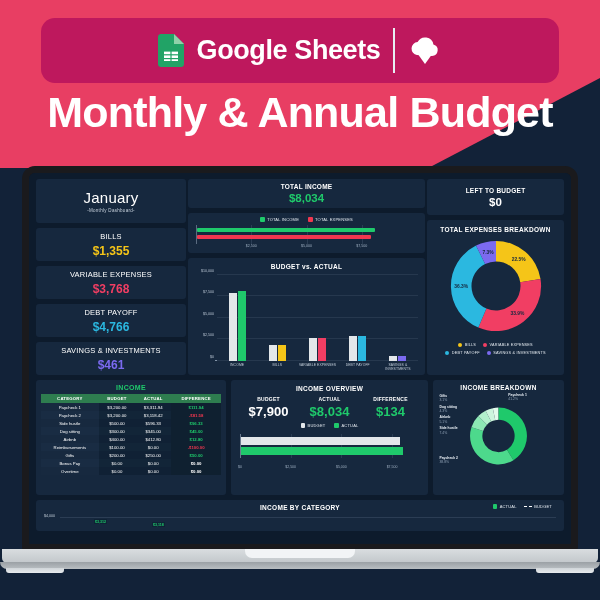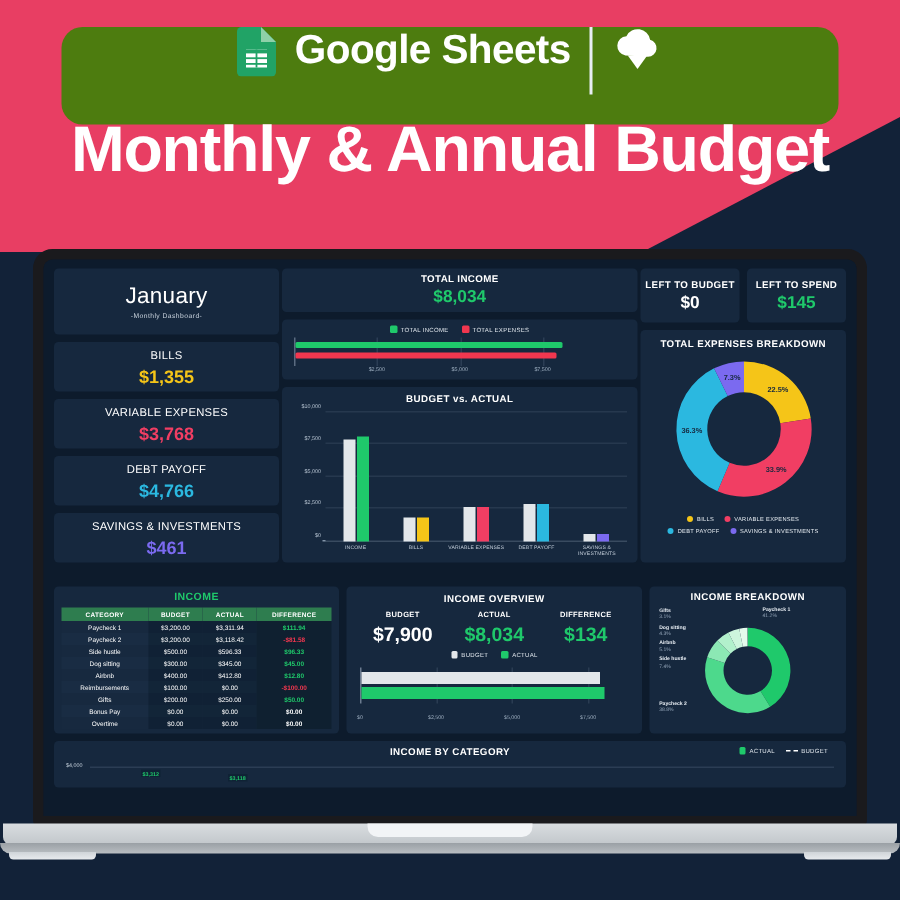--- a/index.html
+++ b/index.html
@@ -21,37 +21,37 @@
   .bg-wedge {
     position: absolute; right: 0; top: 78px; width: 210px; height: 110px;
     background: #122238;
     clip-path: polygon(100% 0, 100% 100%, 0 100%);
   }
 
   
   .badge {
     position: absolute; left: 41px; top: 18px;
     width: 518px; height: 65px;
-    background: #4d7c0f;
+    background: #be185d;
     border-radius: 14px;
-    display: flex; align-items: flex-start; justify-content: center;
+    display: flex; align-items: center; justify-content: center;
     gap: 13px;
     z-index: 5;
   }
   .sheets-icon { width: 26px; height: 33px; position: relative; flex: none; }
   .badge-text {
     color: #ffffff; font-size: 27px; font-weight: bold; letter-spacing: -0.4px;
     white-space: nowrap;
   }
   .badge-divider { width: 2px; height: 45px; background: #e8eef3; flex: none; }
   .cloud-icon { width: 34px; height: 30px; position: relative; flex: none; }
 
   
   .page-title {
-    position: absolute; left: 0; right: 0; top: 76px;
+    position: absolute; left: 0; right: 0; top: 88px;
     text-align: center;
     color: #ffffff;
     font-size: 43px;
     font-weight: bold;
     letter-spacing: -0.8px;
     z-index: 5;
     white-space: nowrap;
   }
 
   
@@ -150,21 +150,21 @@
   .bar-xlab { flex: 1; text-align: center; color: #c3ceda; font-size: 3.4px; line-height: 1.25; letter-spacing: 0.1px; }
 
   
   .donut-panel { flex: 1; padding: 6px 5px 4px; display: flex; flex-direction: column; align-items: center; }
   .donut-wrap { position: relative; margin-top: 4px; }
   .donut-legend { display: flex; flex-wrap: wrap; justify-content: center; gap: 4px 7px; margin-top: 4px; padding: 0 6px; }
   .donut-legend .legend-text { font-size: 3.8px; }
   .donut-legend .legend-swatch { width: 4px; height: 4px; border-radius: 50%; }
 
   
-  .row-bottom { display: flex; gap: 5px; height: 98px; margin-top: 16px; }
+  .row-bottom { display: flex; gap: 5px; height: 115px; margin-top: 5px; }
   .col-bl { width: 190px; }
   .col-bm { width: 197px; }
   .col-br { flex: 1; }
 
   .table-panel { height: 100%; padding: 4px 5px 3px; }
   .table-title { color: #1fc96b; font-size: 7px; font-weight: bold; text-align: center; letter-spacing: 0.3px; margin-bottom: 3px; }
   table { width: 100%; border-collapse: collapse; }
   th {
     background: #2e7d4f; color: #ffffff; font-size: 4.3px; padding: 2.2px 1px;
     letter-spacing: 0.2px; font-weight: bold;
@@ -347,24 +347,20 @@
             </div>
         </div>
       </div>
 
       <div class="col-right">
         <div class="kpi-row">
           <div class="panel kpi">
             <div class="kpi-label">LEFT TO BUDGET</div>
             <div class="kpi-value" id="kv2" style="color: rgb(255, 255, 255);">$0</div>
           </div>
-          <div class="panel kpi">
-            <div class="kpi-label">LEFT TO SPEND</div>
-            <div class="kpi-value" id="kv3" style="color: rgb(31, 201, 107);">$145</div>
-          </div>
         </div>
         <div class="panel donut-panel">
           <div class="chart-title">TOTAL EXPENSES BREAKDOWN</div>
           <div class="donut-wrap">
             <svg id="expense-donut" viewBox="0 0 100 100" width="98" height="98">
                 <path d="M50 4 A46 46 0 0 1 95.43366366737634 42.80401460814938 L74.69220851487844 46.08913837399423 A25 25 0 0 0 50 25 Z" fill="#f5c518"></path>
                 <text x="73.05540571572152" y="24.5055882211989" text-anchor="middle" fill="#16283e" font-size="5" font-weight="bold" font-family="&quot;Liberation Sans&quot;, sans-serif">22.5%</text>
                 <path d="M95.43366366737634 42.80401460814938 A46 46 0 0 1 31.99681132548869 92.33066497883004 L40.21565832906994 73.00579618414676 A25 25 0 0 0 74.69220851487844 46.08913837399423 Z" fill="#f13e63"></path>
                 <text x="71.8462161413606" y="79.48200922566062" text-anchor="middle" fill="#16283e" font-size="5" font-weight="bold" font-family="&quot;Liberation Sans&quot;, sans-serif">33.9%</text>
                 <path d="M31.99681132548869 92.33066497883004 A46 46 0 0 1 29.633121372210564 8.754512307879132 L38.93104422402748 27.583974080369096 A25 25 0 0 0 40.21565832906994 73.00579618414676 Z" fill="#2bb8e0"></path>

